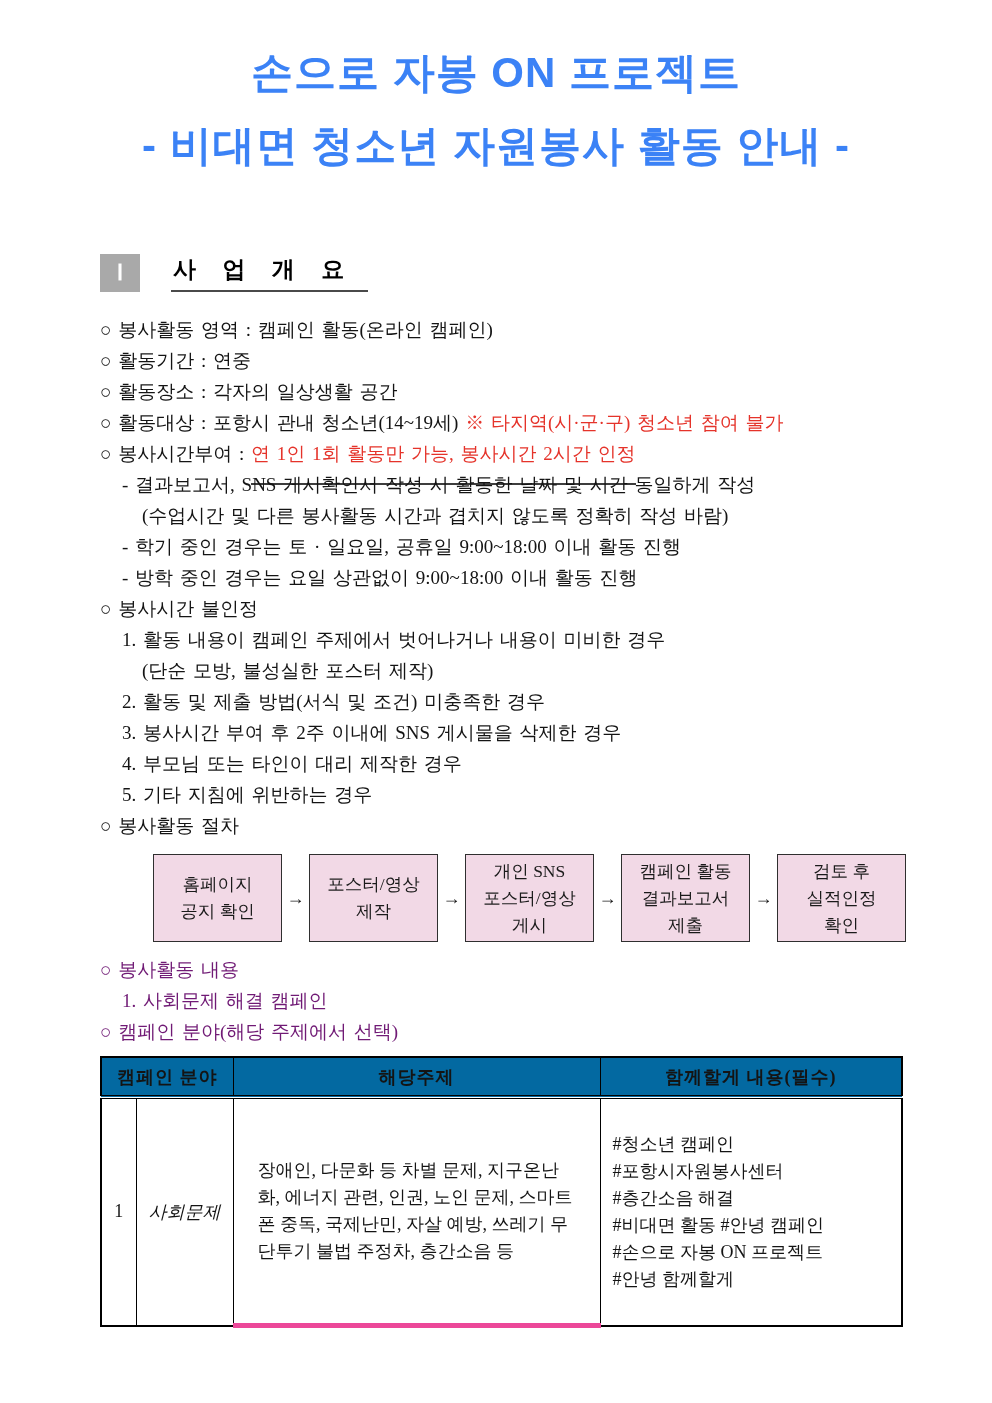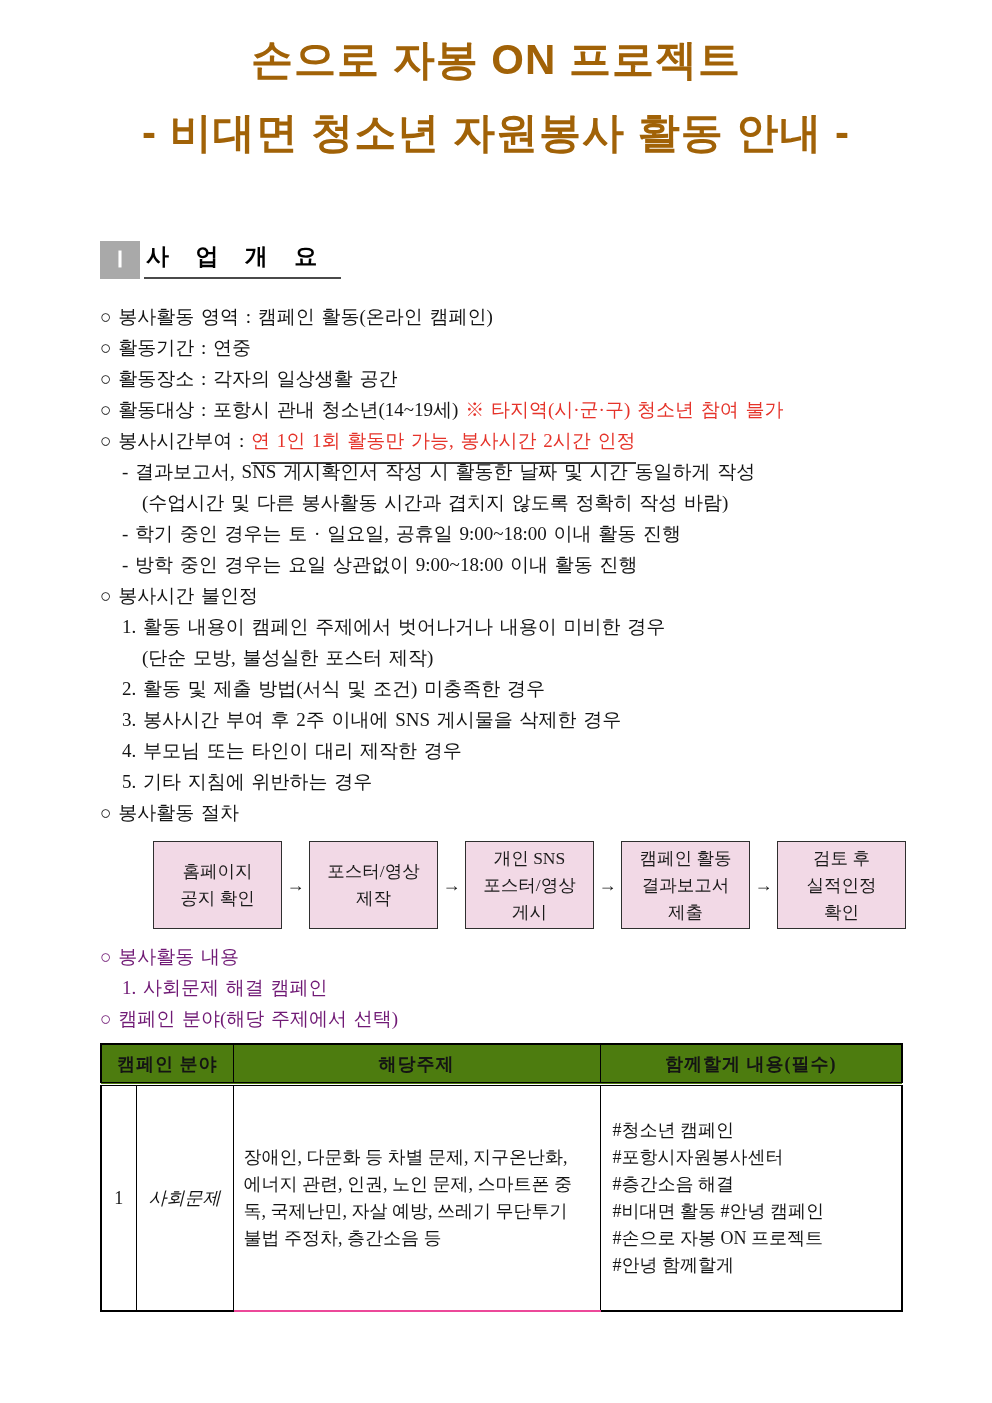--- a/index.html
+++ b/index.html
@@ -5,78 +5,78 @@
   html,body { margin:0; padding:0; background:#ffffff; }
   body {
     width:992px; height:1403px;
     font-family:"Liberation Serif","DejaVu Serif",serif;
     color:#111; overflow:hidden;
   }
   .page { position:relative; width:992px; height:1403px; }
 
   
   .doc-title {
-    padding-top:23px; text-align:center;
+    padding-top:36px; text-align:center;
     font-family:"Liberation Sans","DejaVu Sans",sans-serif;
     font-weight:800; font-size:42px; line-height:73px;
-    letter-spacing:1px; color:#a16207;
+    letter-spacing:1px; color:#3b82f6;
   }
 
   
   .section-head { display:flex; align-items:flex-end; margin:72px 0 0 100px; }
   .section-marker {
     width:40px; height:38px; background:#a9a9a9; color:#ffffff;
     font-family:"Liberation Serif",serif; font-weight:bold; font-size:22px;
     display:flex; align-items:center; justify-content:center;
   }
   .section-title {
-    margin-left:4px;
+    margin-left:31px;
     font-family:"Liberation Sans","DejaVu Sans",sans-serif;
     font-weight:700; font-size:23px; letter-spacing:10px; color:#000;
     border-bottom:2px solid #4a4a4a; padding:0 14px 5px 2px;
   }
 
   
   .content { margin:22px 0 0 100px; width:810px; font-size:19px; color:#141414; word-spacing:2px; }
   .ln { line-height:31px; white-space:nowrap; }
   .i1 { padding-left:22px; }
   .i2 { padding-left:42px; }
   .red { color:#e5332a; }
-  .red-u { color:#e5332a; border-bottom:2px solid #3d3d3d; padding-bottom:11px; }
+  .red-u { color:#e5332a; border-bottom:2px solid #3d3d3d; padding-bottom:19px; }
 
   
   .flow { display:flex; align-items:center; margin:13px 0 0 134px;padding-left:19px; }
   .flow-box {
     width:129px; height:88px; background:#f2d9e6; border:1px solid #2f2f2f;
     display:flex; align-items:center; justify-content:center;
     text-align:center; font-size:17.5px; line-height:27px; white-space:pre-line;
     box-sizing:border-box; color:#1a1a1a;
   }
   .flow-arrow { width:27px; text-align:center; font-size:18px; color:#1a1a1a; }
 
   .content2 { margin:12px 0 0 100px; width:810px; font-size:19px; color:#701a75; word-spacing:2px; }
 
   
   .camp-table {
     margin:9px 0 0 100px; border-collapse:collapse; table-layout:fixed;
     width:801px; font-size:18px; color:#141414;
   }
   .camp-table th {
-    background:#4d7c0f; border:1px solid #000; border-top:2px solid #000;
+    background:#0369a1; border:1px solid #000; border-top:2px solid #000;
     border-bottom:4px double #000; height:37px; font-weight:bold;
     letter-spacing:1px; padding:0;
   }
   .camp-table th:first-child { border-left:2px solid #000; }
   .camp-table th:last-child  { border-right:2px solid #000; }
   .camp-table td {
     border:1px solid #000; height:224px; vertical-align:middle; padding:0;
   }
   .camp-table td.c-no  { text-align:center; border-left:2px solid #000; border-bottom:2px solid #000; }
   .camp-table td.c-cat { text-align:center; border-bottom:2px solid #000;font-style:italic; }
-  .camp-table td.c-top { padding:0 10px; line-height:27px; word-break:break-all; border-bottom:2px solid #ec4899; }
+  .camp-table td.c-top { padding:0 24px; line-height:27px; word-break:break-all; border-bottom:5px solid #ec4899; }
   .camp-table td.c-tag { padding:0 12px; line-height:27px; border-right:2px solid #000; border-bottom:2px solid #000; }
   .tag-line { white-space:nowrap; }
 </style>
 </head>
 <body>
 
 <div class="page">
 
   <div class="doc-title">
     <div>손으로 자봉 ON 프로젝트</div>

